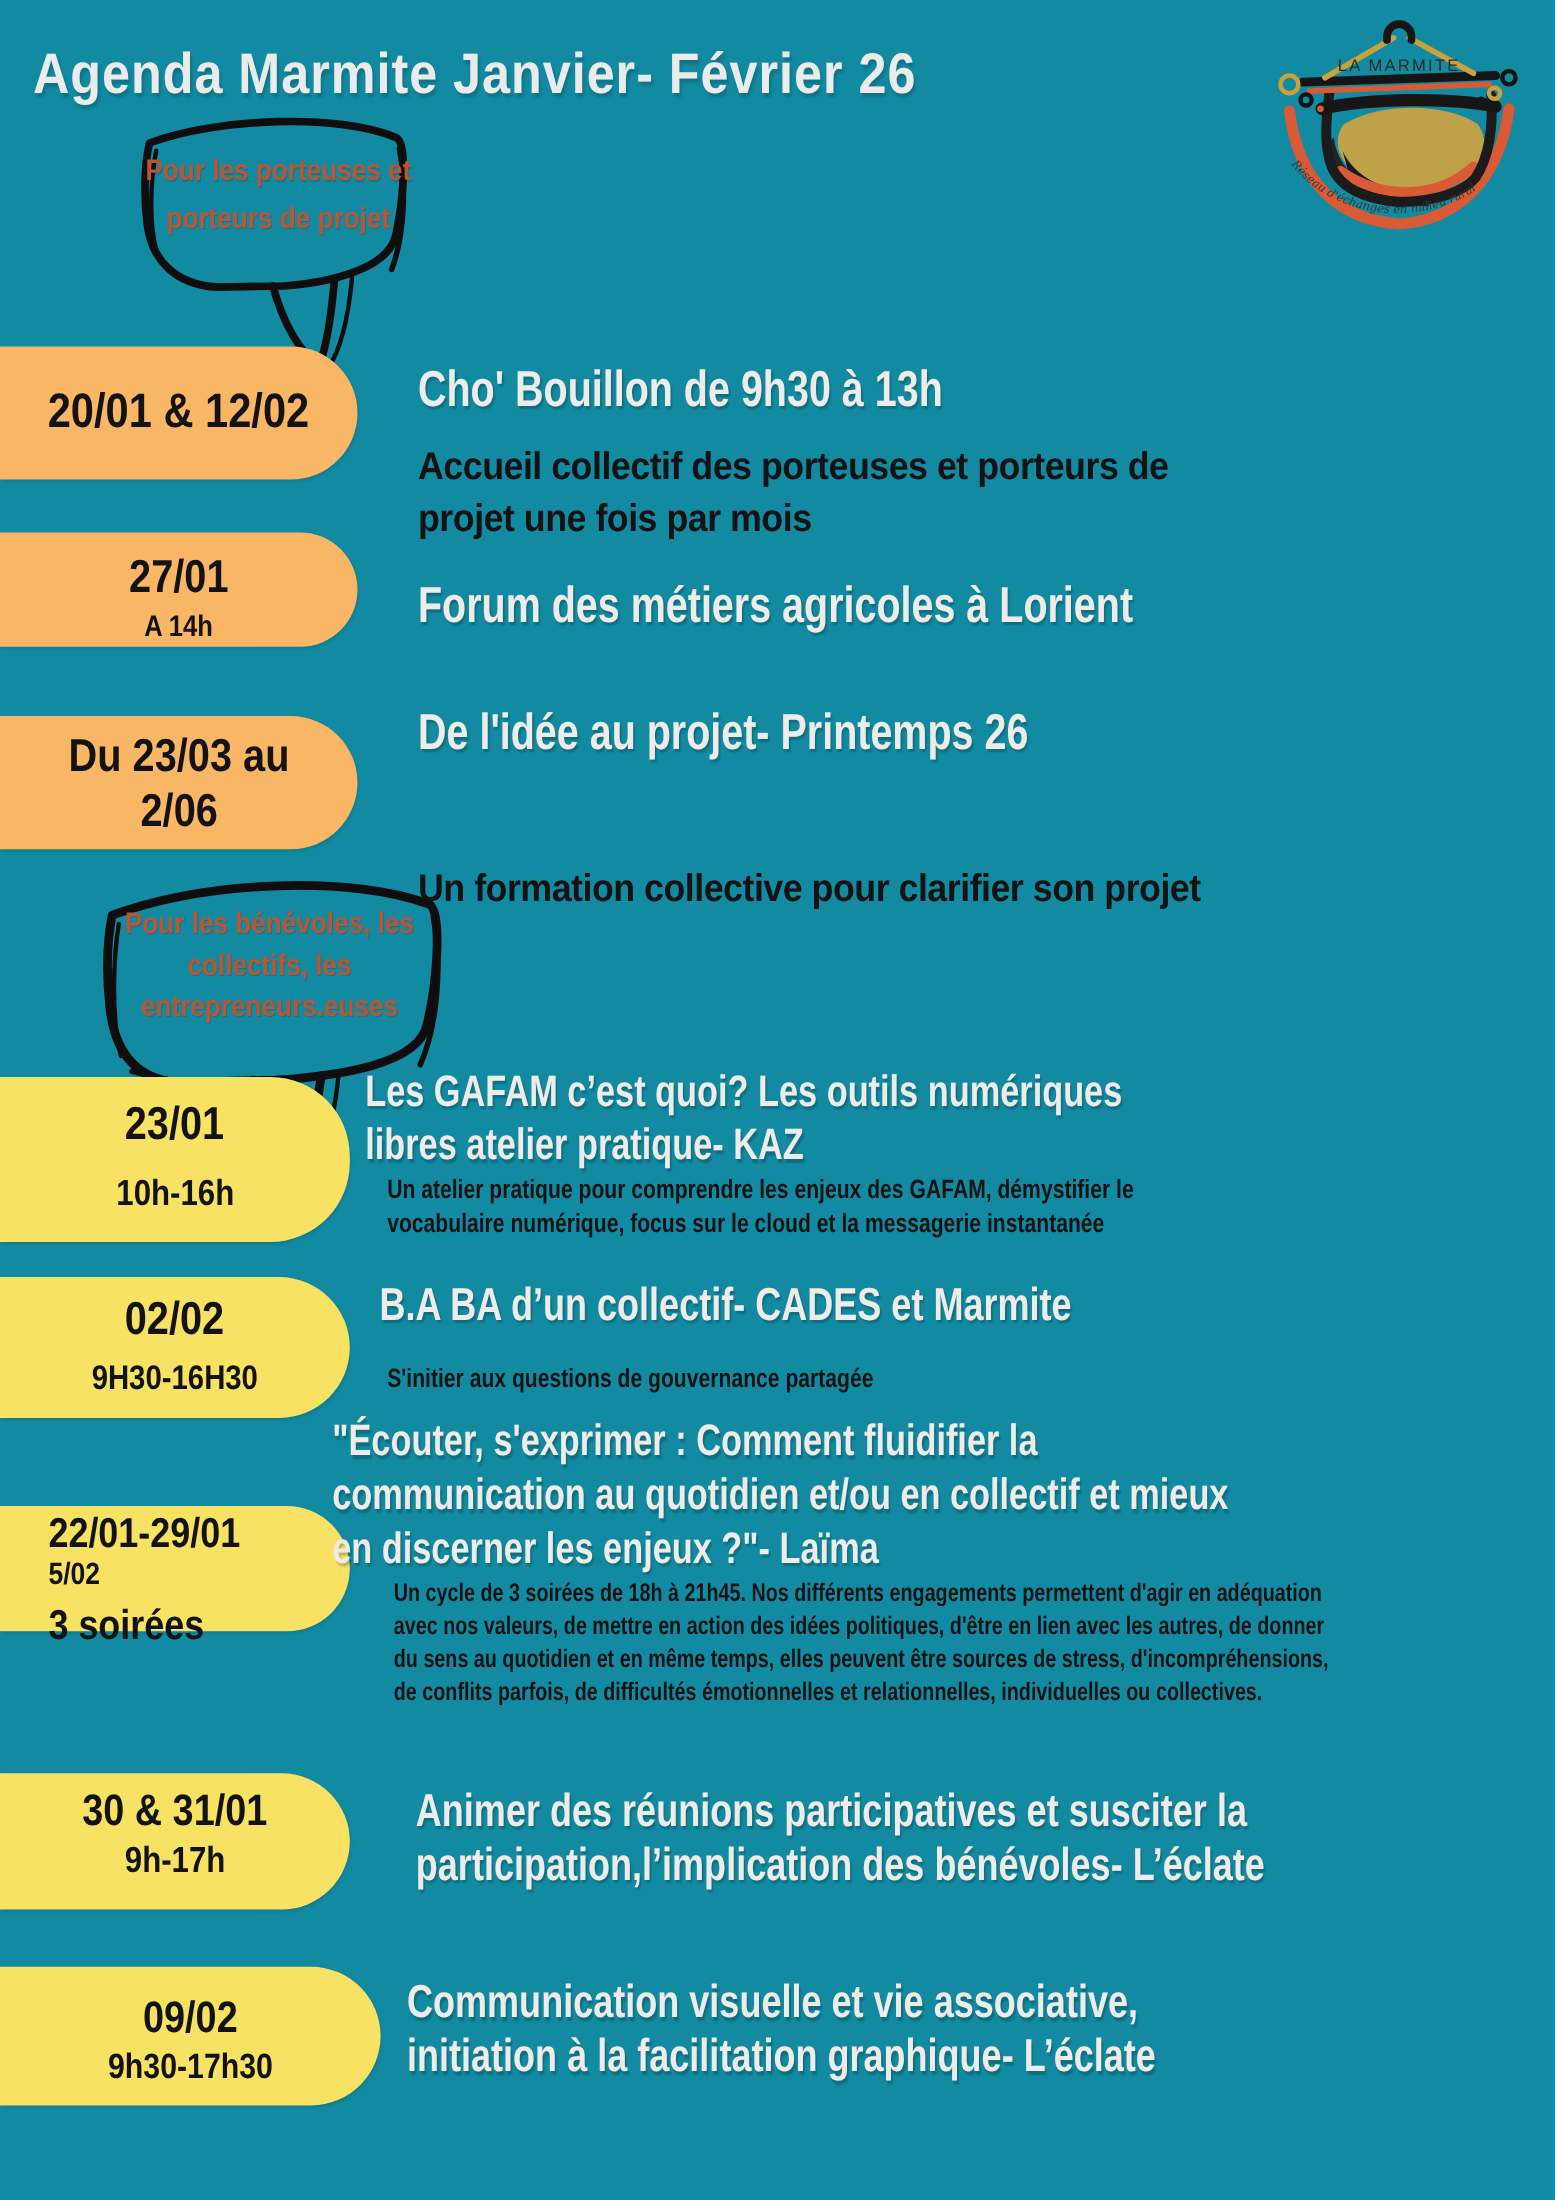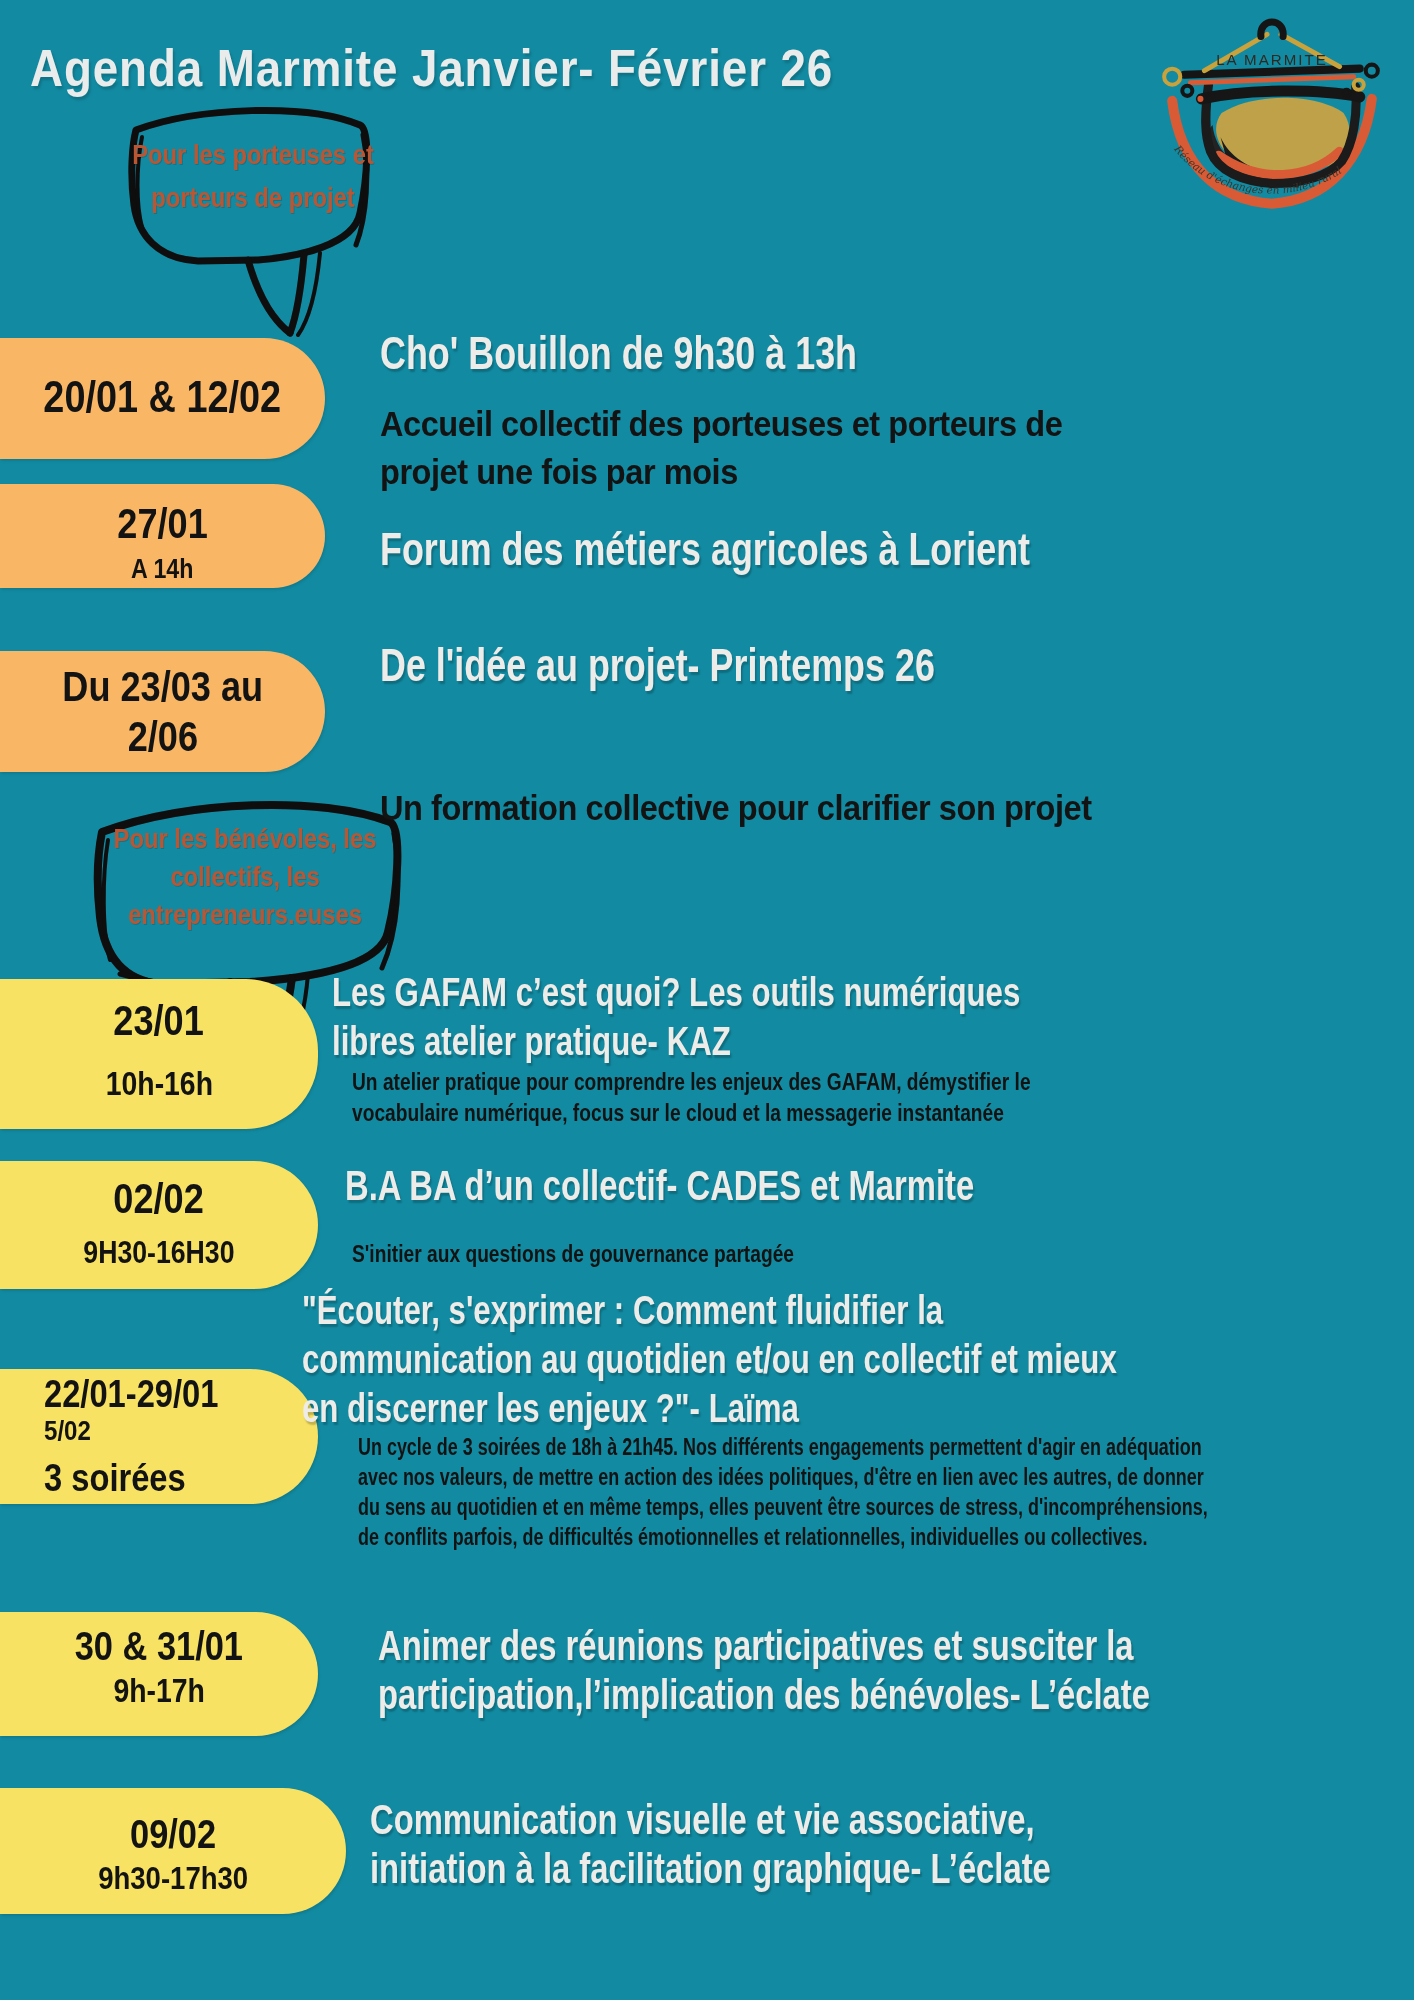--- a/index.html
+++ b/index.html
@@ -133,21 +133,21 @@
       <path d="M 40 192 C 90 206, 140 208, 175 204" fill="none" stroke="#0e0e0e" stroke-width="5" stroke-linecap="round"></path>
       <path d="M 150 200 C 160 235, 172 258, 188 274" fill="none" stroke="#0e0e0e" stroke-width="8" stroke-linecap="round"></path>
       <path d="M 212 196 C 206 240, 198 262, 188 274" fill="none" stroke="#0e0e0e" stroke-width="8" stroke-linecap="round"></path>
       <path d="M 228 192 C 224 240, 214 264, 198 278" fill="none" stroke="#0e0e0e" stroke-width="4" stroke-linecap="round"></path>
     </svg>
     <div class="abs btxt" style="left:0;top:42px;width:330px;">Pour les bénévoles, les</div>
     <div class="abs btxt" style="left:0;top:80px;width:330px;">collectifs, les</div>
     <div class="abs btxt" style="left:0;top:118px;width:330px;">entrepreneurs.euses</div>
   </div>
 
-  <div class="abs pill orange" style="top:338px;width:325px;height:121px;">
+  <div class="abs pill orange" style="top:315px;width:325px;height:121px;">
     <div class="ptxt" style="top:34px;font-size:44px;"><span>20/01 &amp; 12/02</span></div>
   </div>
 
   <div class="abs pill orange" style="top:484px;width:325px;height:104px;">
     <div class="ptxt" style="top:16px;font-size:42px;"><span>27/01</span></div>
     <div class="ptxt" style="top:70px;font-size:27px;"><span>A 14h</span></div>
   </div>
 
   <div class="abs pill orange" style="top:651px;width:325px;height:121px;">
     <div class="ptxt" style="top:12px;font-size:42px;"><span>Du 23/03 au</span></div>
@@ -166,21 +166,21 @@
   <div class="abs pill yellow" style="top:979px;width:318px;height:150px;">
     <div class="ptxt" style="top:18px;font-size:42px;"><span>23/01</span></div>
     <div class="ptxt" style="top:86px;font-size:33px;"><span>10h-16h</span></div>
   </div>
 
   <div class="abs pill yellow" style="top:1161px;width:318px;height:128px;">
     <div class="ptxt" style="top:14px;font-size:42px;"><span>02/02</span></div>
     <div class="ptxt" style="top:74px;font-size:31px;"><span>9H30-16H30</span></div>
   </div>
 
-  <div class="abs pill yellow" style="top:1369px;width:318px;height:135px;">
+  <div class="abs pill yellow" style="top:1369px;width:318px;height:114px;">
     <div class="ptxt left" style="top:4px;font-size:38px;"><span>22/01-29/01</span></div>
     <div class="ptxt left" style="top:46px;font-size:28px;"><span>5/02</span></div>
     <div class="ptxt left" style="top:88px;font-size:38px;"><span>3 soirées</span></div>
   </div>
 
   <div class="abs pill yellow" style="top:1612px;width:318px;height:124px;">
     <div class="ptxt" style="top:12px;font-size:40px;"><span>30 &amp; 31/01</span></div>
     <div class="ptxt" style="top:60px;font-size:33px;"><span>9h-17h</span></div>
   </div>
 

